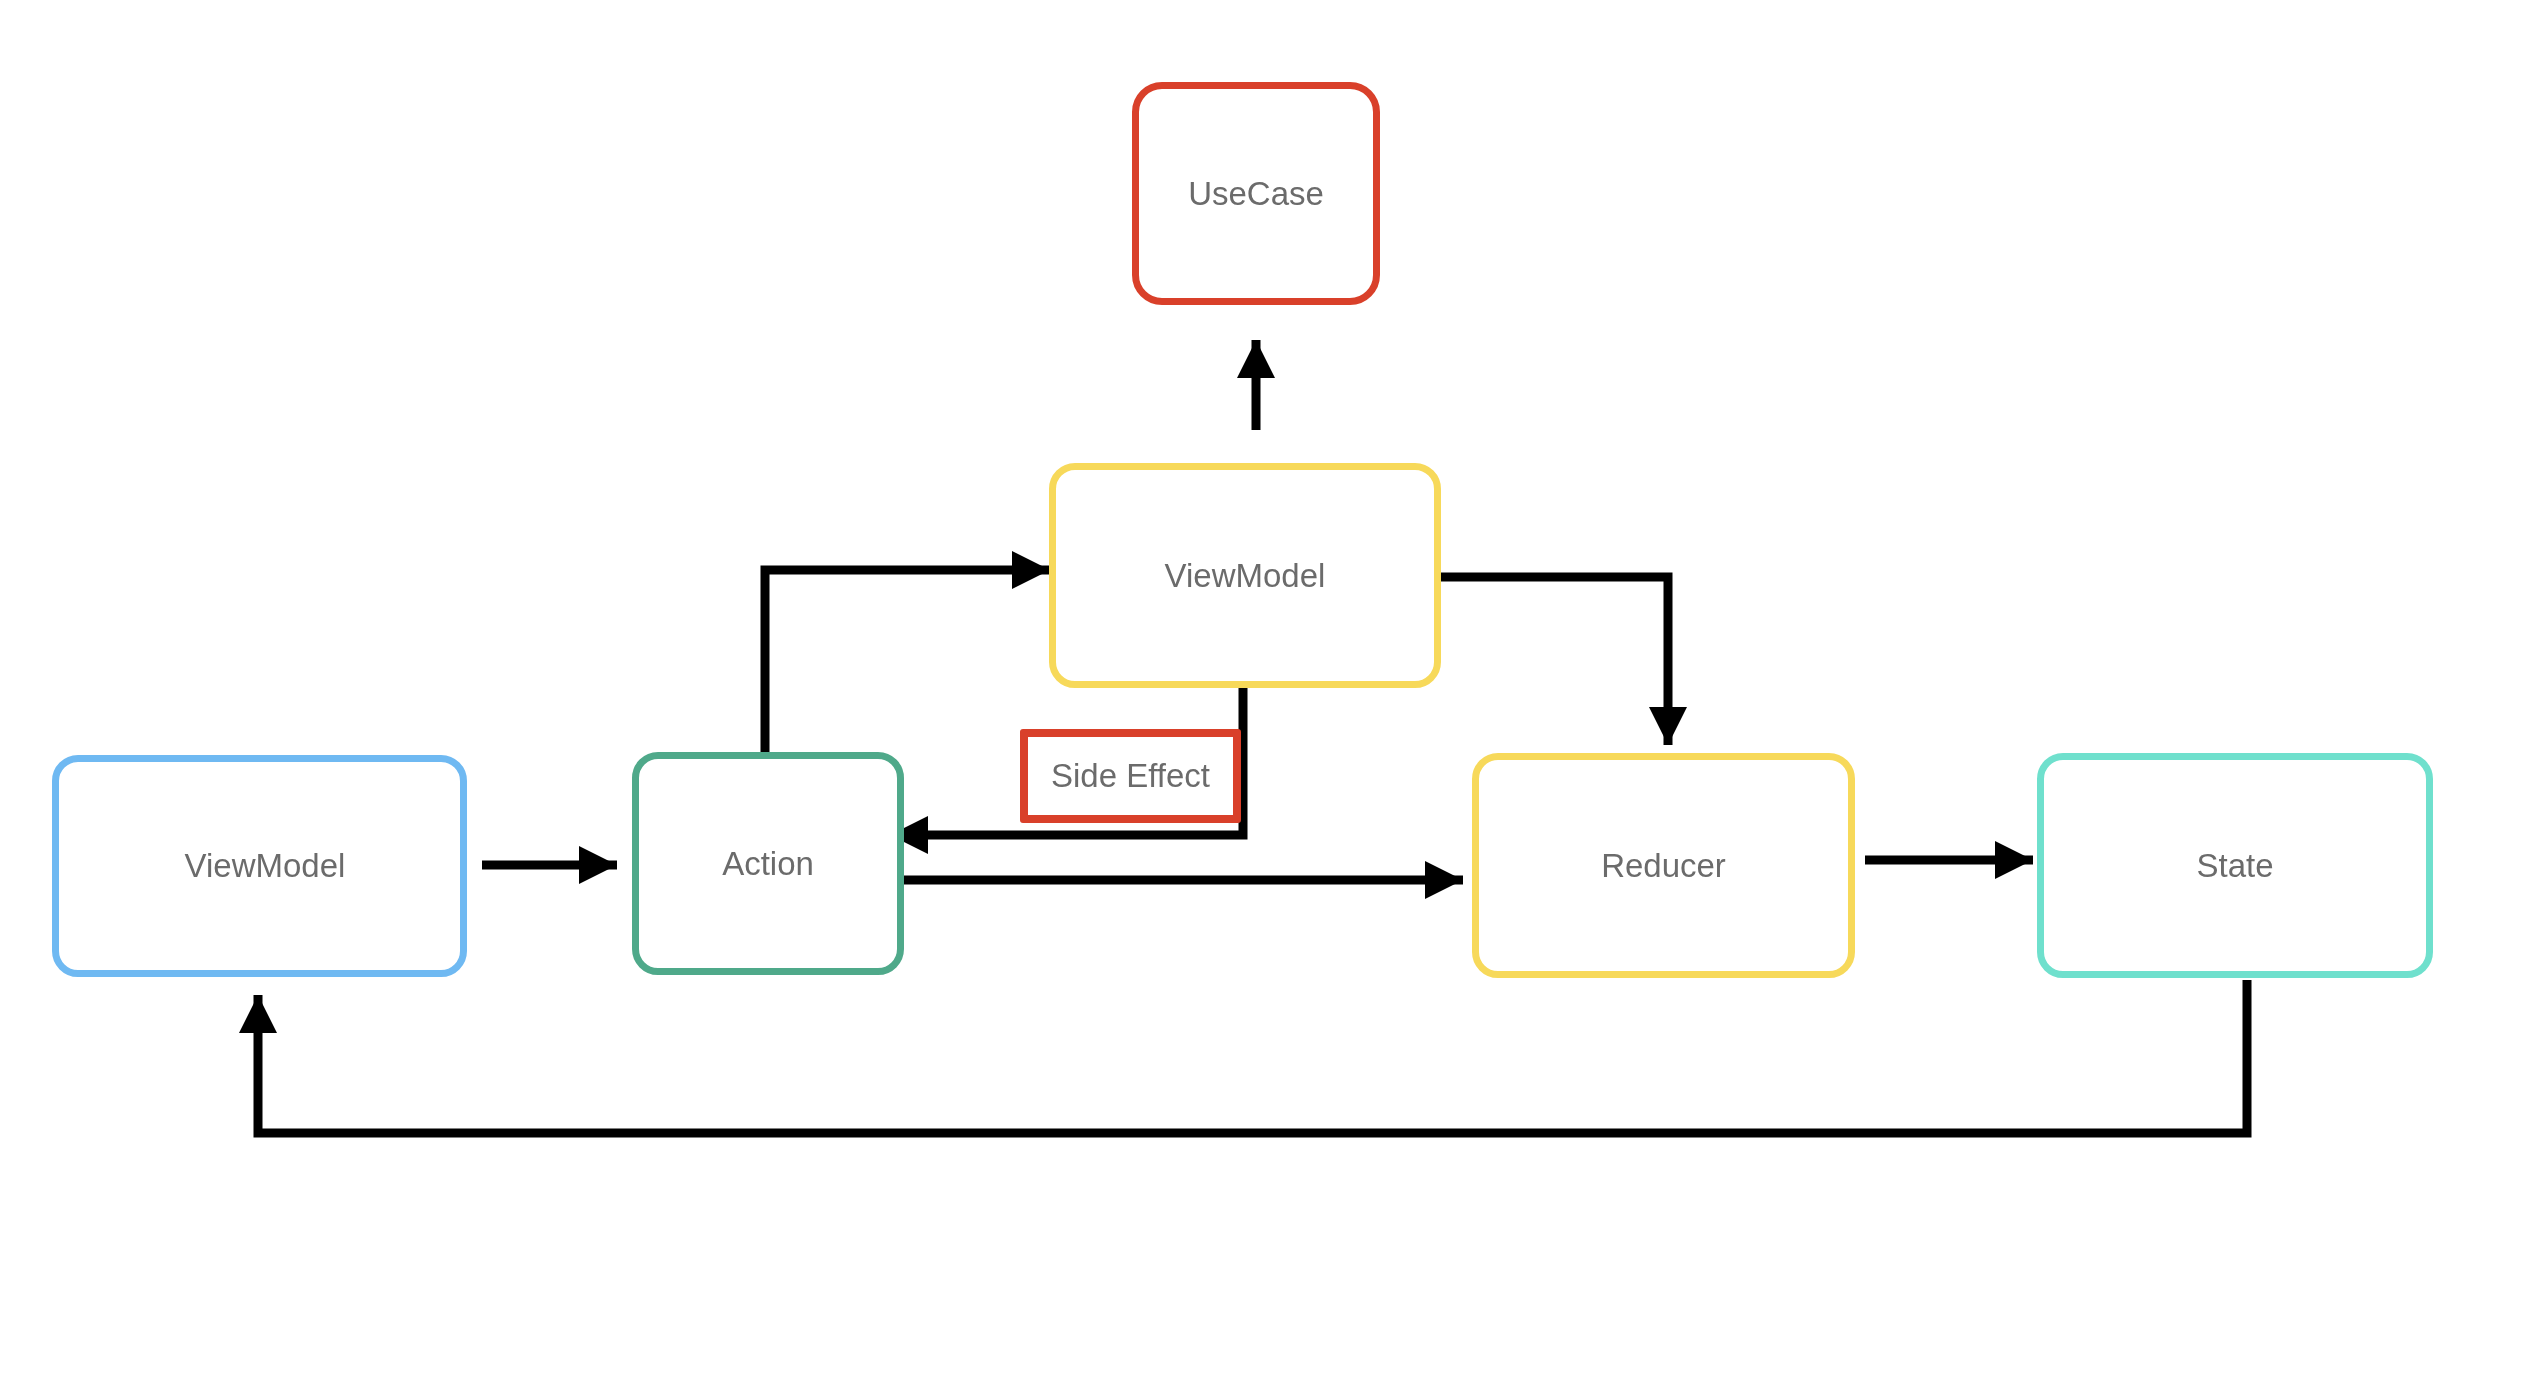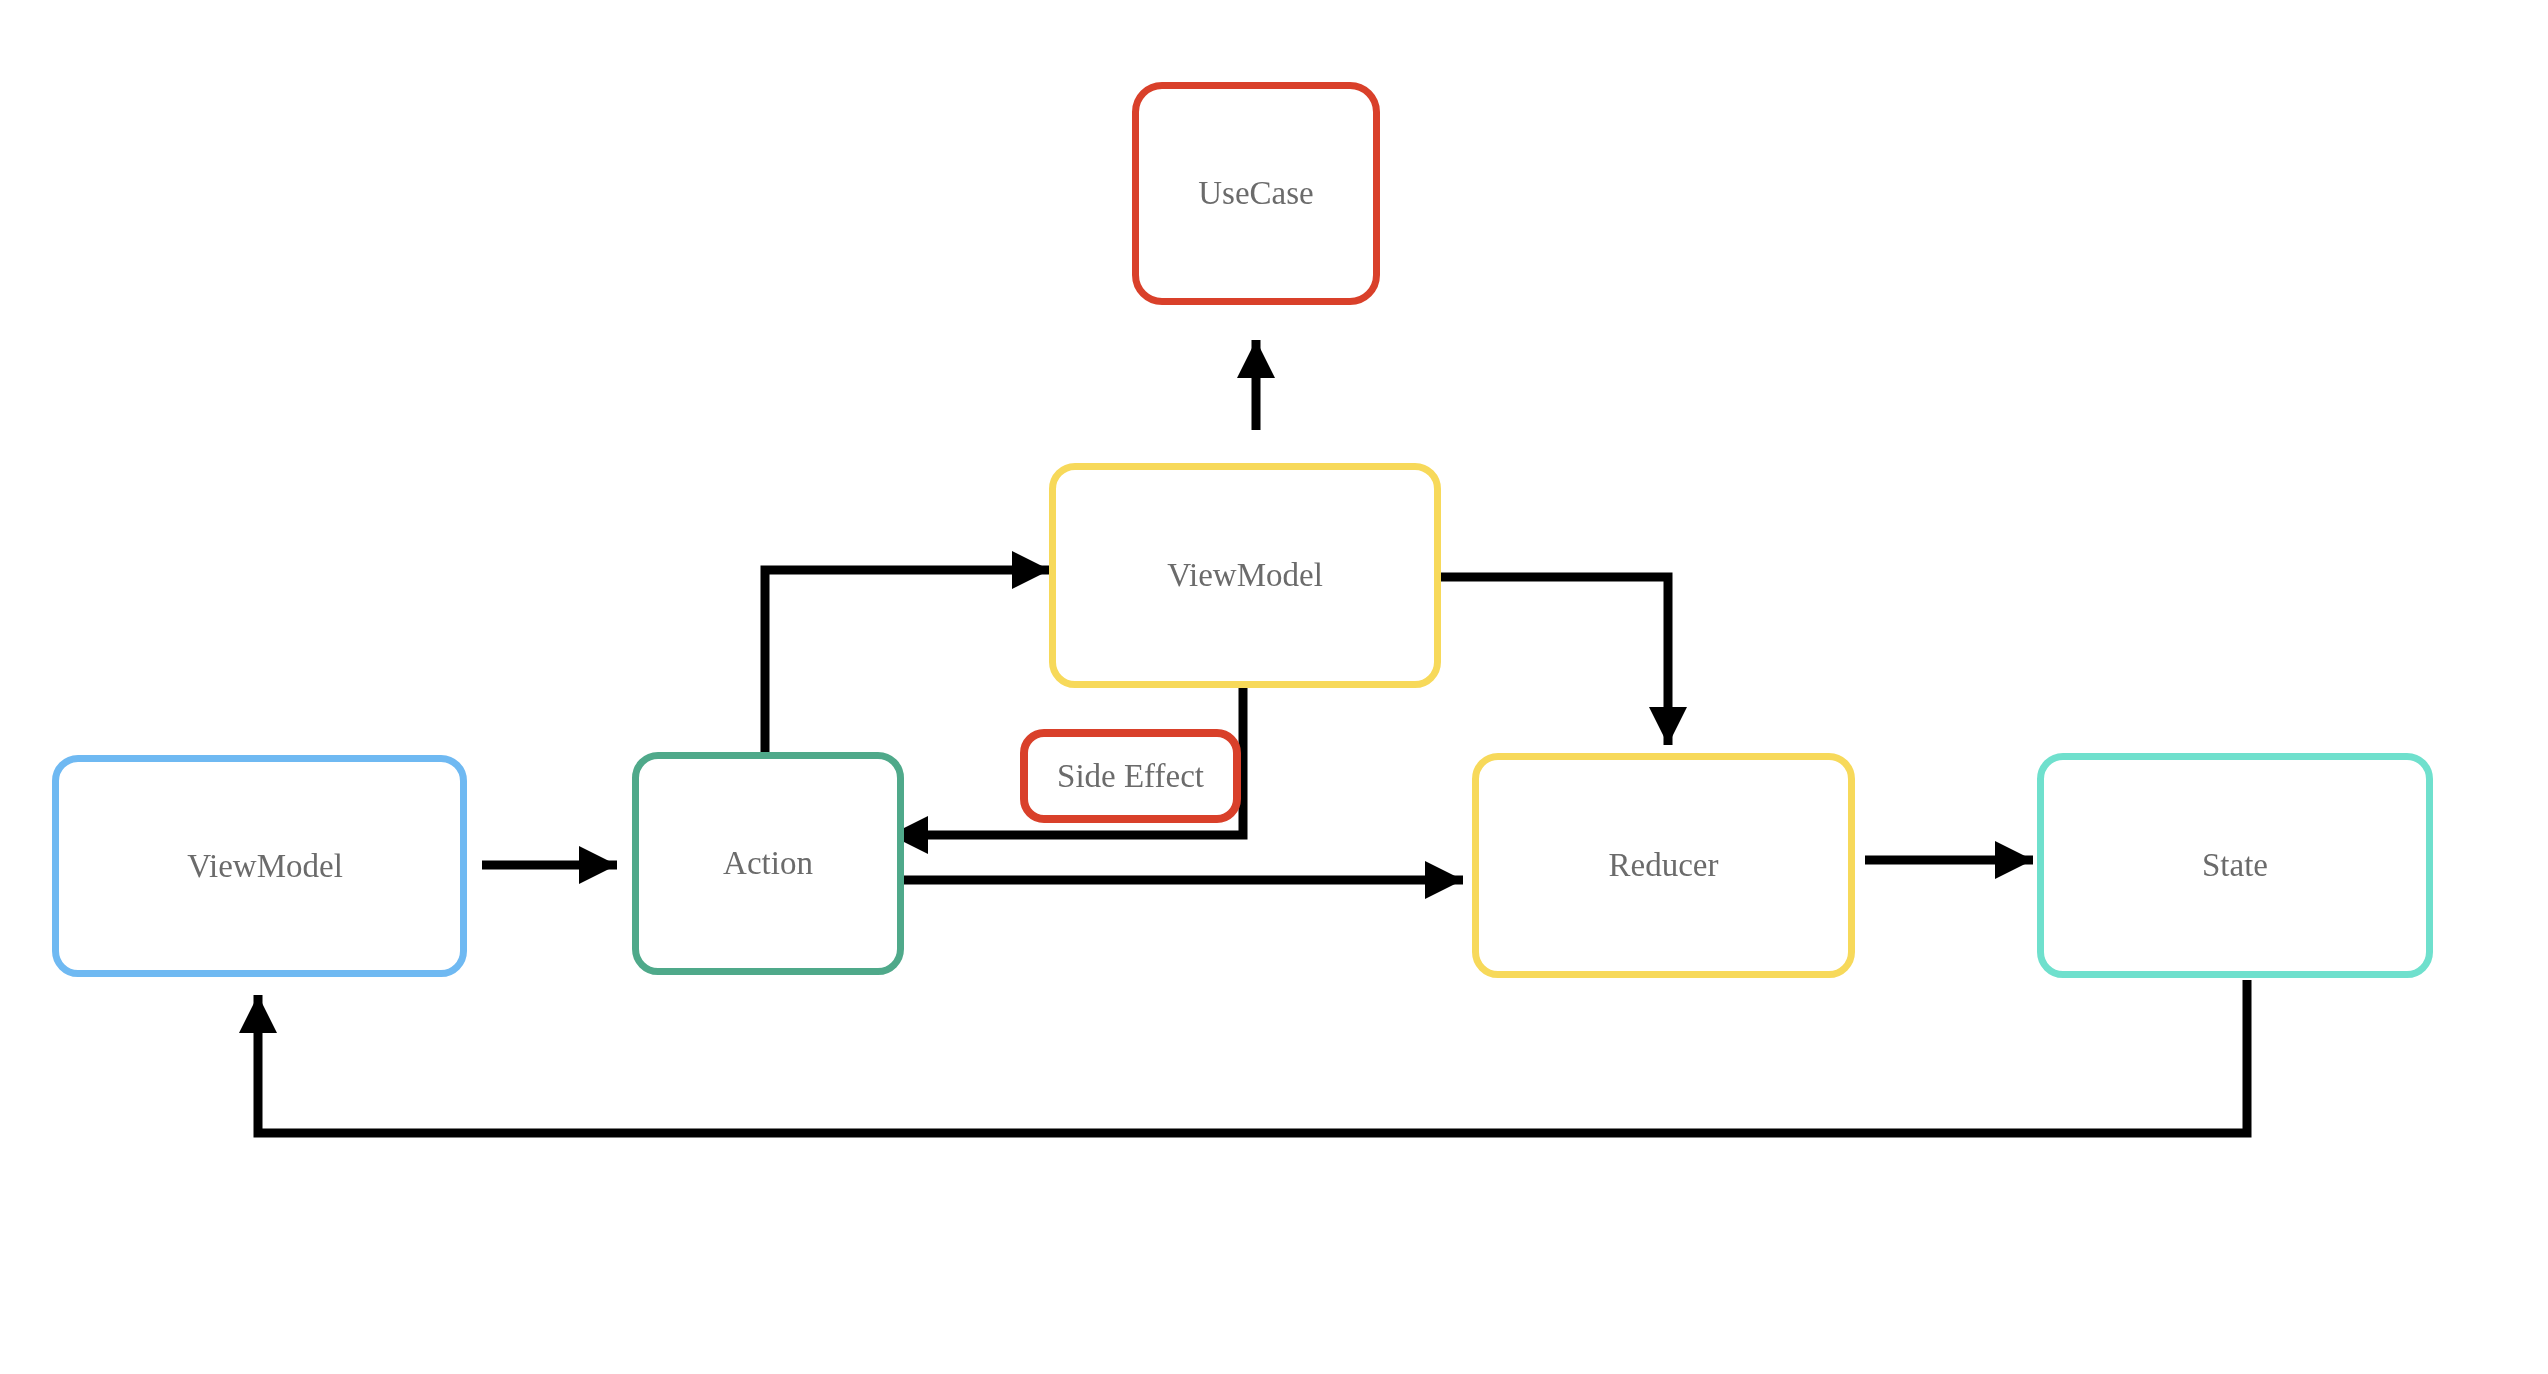--- a/index.html
+++ b/index.html
@@ -37,21 +37,20 @@
     position: absolute;
     box-sizing: border-box;
     background: #ffffff;
     border: 7px solid #999999; 
     border-radius: 26px;
     display: flex;
     align-items: center;
     justify-content: center;
     font-size: 33px;
     color: #6b6b6b;
-    font-family: Liberation Serif, serif;
   }
   .node--usecase   { left: 1132px; top: 82px;  width: 248px; height: 223px; border-radius: 30px; }
   .node--middleware{ left: 1049px; top: 463px; width: 392px; height: 225px; }
   .node--sideeffect{ left: 1020px; top: 729px; width: 221px; height: 94px;
                      border-width: 8px; border-radius: 3px; }
   .node--viewmodel { left: 52px;   top: 755px; width: 415px; height: 222px; }
   .node--action    { left: 632px;  top: 752px; width: 272px; height: 223px; }
   .node--reducer   { left: 1472px; top: 753px; width: 383px; height: 225px; }
   .node--state     { left: 2037px; top: 753px; width: 396px; height: 225px; }
   .node-label {
@@ -97,21 +96,21 @@
   </div>
 
   <div class="node node--middleware" data-bind-style="borderColor:diagram.nodes.2.border_color" style="border-color: rgb(247, 217, 90);">
     <span class="node-label" data-bind="diagram.nodes.2.label">ViewModel</span>
   </div>
 
   <div class="node node--usecase" data-bind-style="borderColor:diagram.nodes.3.border_color" style="border-color: rgb(217, 64, 42);">
     <span class="node-label" data-bind="diagram.nodes.3.label">UseCase</span>
   </div>
 
-  <div class="node node--sideeffect" data-bind-style="borderColor:diagram.nodes.4.border_color" style="border-color: rgb(217, 64, 42); border-radius: 24px;">
+  <div class="node node--sideeffect" data-bind-style="borderColor:diagram.nodes.4.border_color" style="border-color: rgb(217, 64, 42);">
     <span class="node-label" data-bind="diagram.nodes.4.label">Side Effect</span>
   </div>
 
   <div class="node node--reducer" data-bind-style="borderColor:diagram.nodes.5.border_color" style="border-color: rgb(247, 217, 90);">
     <span class="node-label" data-bind="diagram.nodes.5.label">Reducer</span>
   </div>
 
   <div class="node node--state" data-bind-style="borderColor:diagram.nodes.6.border_color" style="border-color: rgb(111, 224, 205);">
     <span class="node-label" data-bind="diagram.nodes.6.label">State</span>
   </div>

